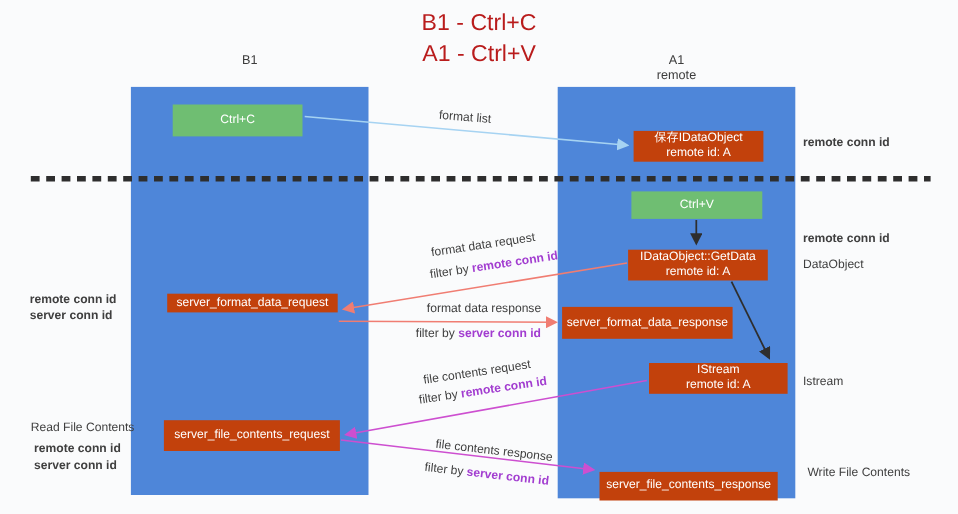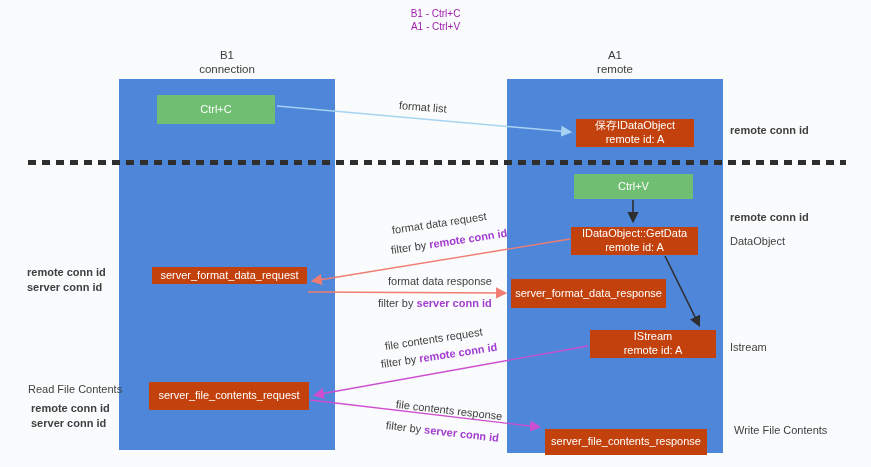--- a/index.html
+++ b/index.html
@@ -1,20 +1,20 @@
 <!DOCTYPE html>
 <html><head>
 <meta charset="utf-8">
 <style>
   * { margin:0; padding:0; box-sizing:border-box; }
   body { font-family:"Liberation Sans", sans-serif; background:#fafbfc; }
   .canvas { position:relative; width:871px; height:467px; background:#fafbfc; overflow:hidden; }
 
   .title { position:absolute; left:0; top:7px; width:871px; text-align:center;
-           font-size:10px; line-height:1.32; color:#a21caf; }
+           font-size:21px; line-height:1.32; color:#b91c1c; }
 
   .lane-header { position:absolute; width:216px; text-align:center; font-size:11.5px;
                  line-height:1.25; color:#3c3c3c; }
   .lane { position:absolute; background:#4e86d9; }
 
   .box { position:absolute; display:flex; flex-direction:column; align-items:center;
          justify-content:center; color:#ffffff; font-size:11px; line-height:1.25;
          text-align:center; white-space:nowrap; z-index:3; }
   .green  { background:#6fbe72; }
   .orange { background:#c2410c; }
@@ -35,21 +35,20 @@
 
 <div class="canvas">
 
   <div class="title">
     <div>B1 - Ctrl+C</div>
     <div>A1 - Ctrl+V</div>
   </div>
 
   <div class="lane-header" style="left:119px; top:48px;">
     <div>B1</div>
-    <div>connection</div>
   </div>
   <div class="lane-header" style="left:507px; top:48px;">
     <div>A1</div>
     <div>remote</div>
   </div>
 
   <div class="lane" style="left:119px; top:79px; width:216px; height:371px;"></div>
   <div class="lane" style="left:507px; top:79px; width:216px; height:374px;"></div>
 
   <svg class="arrows" width="871" height="467">

